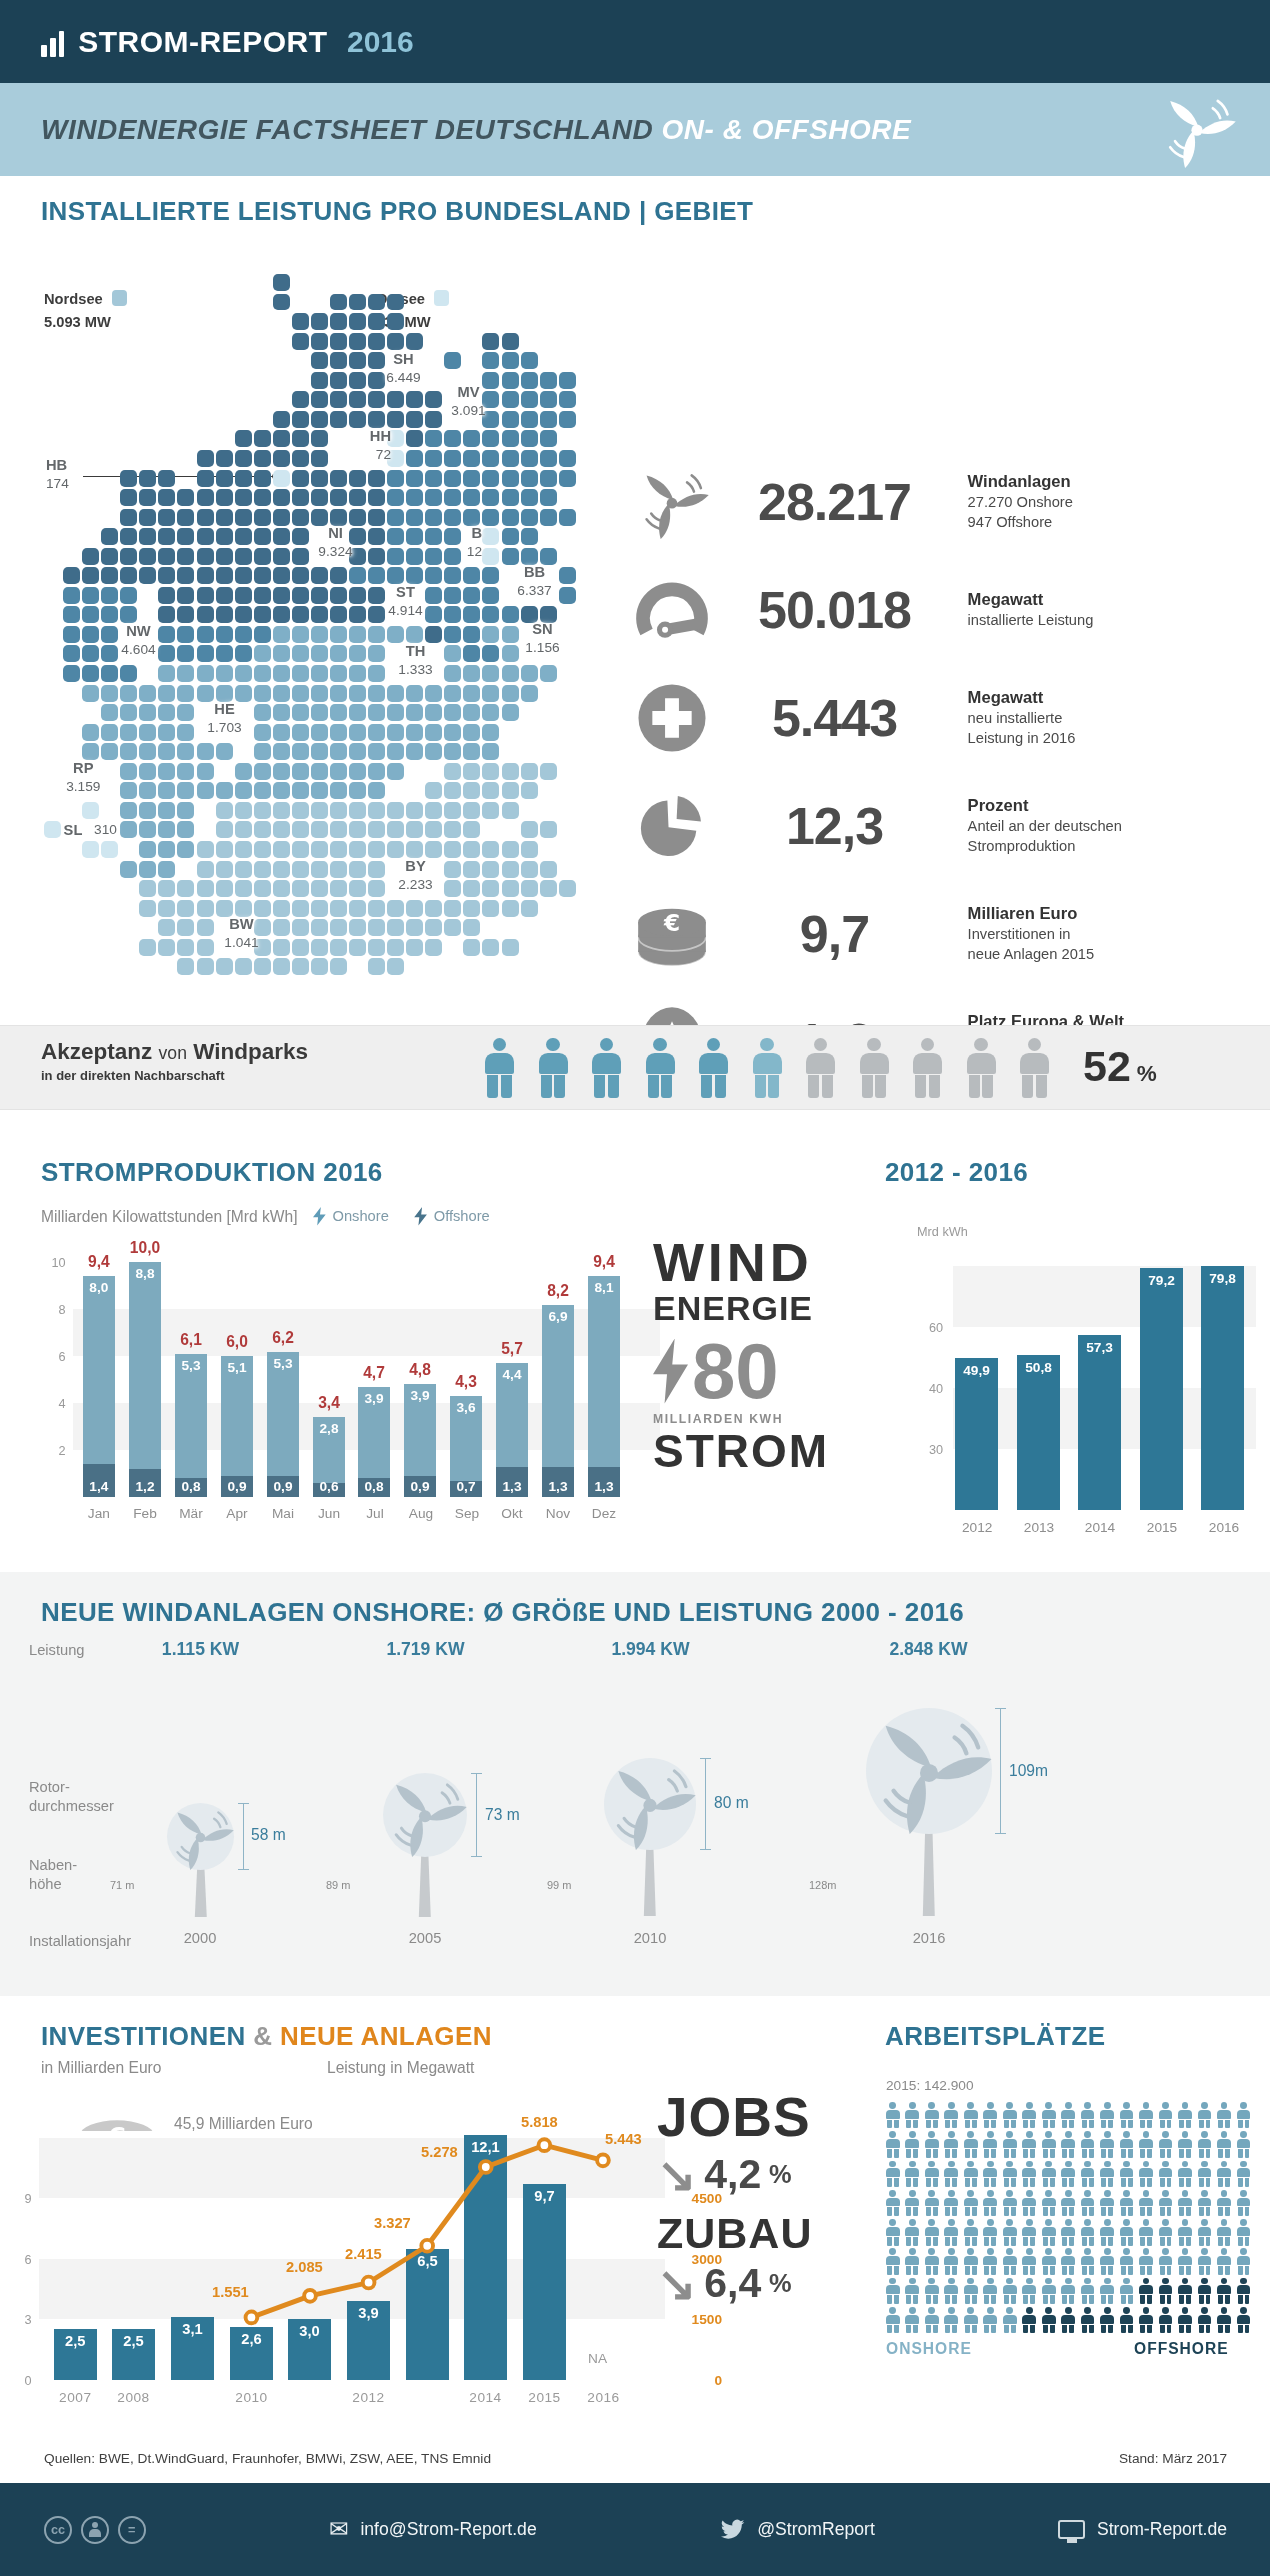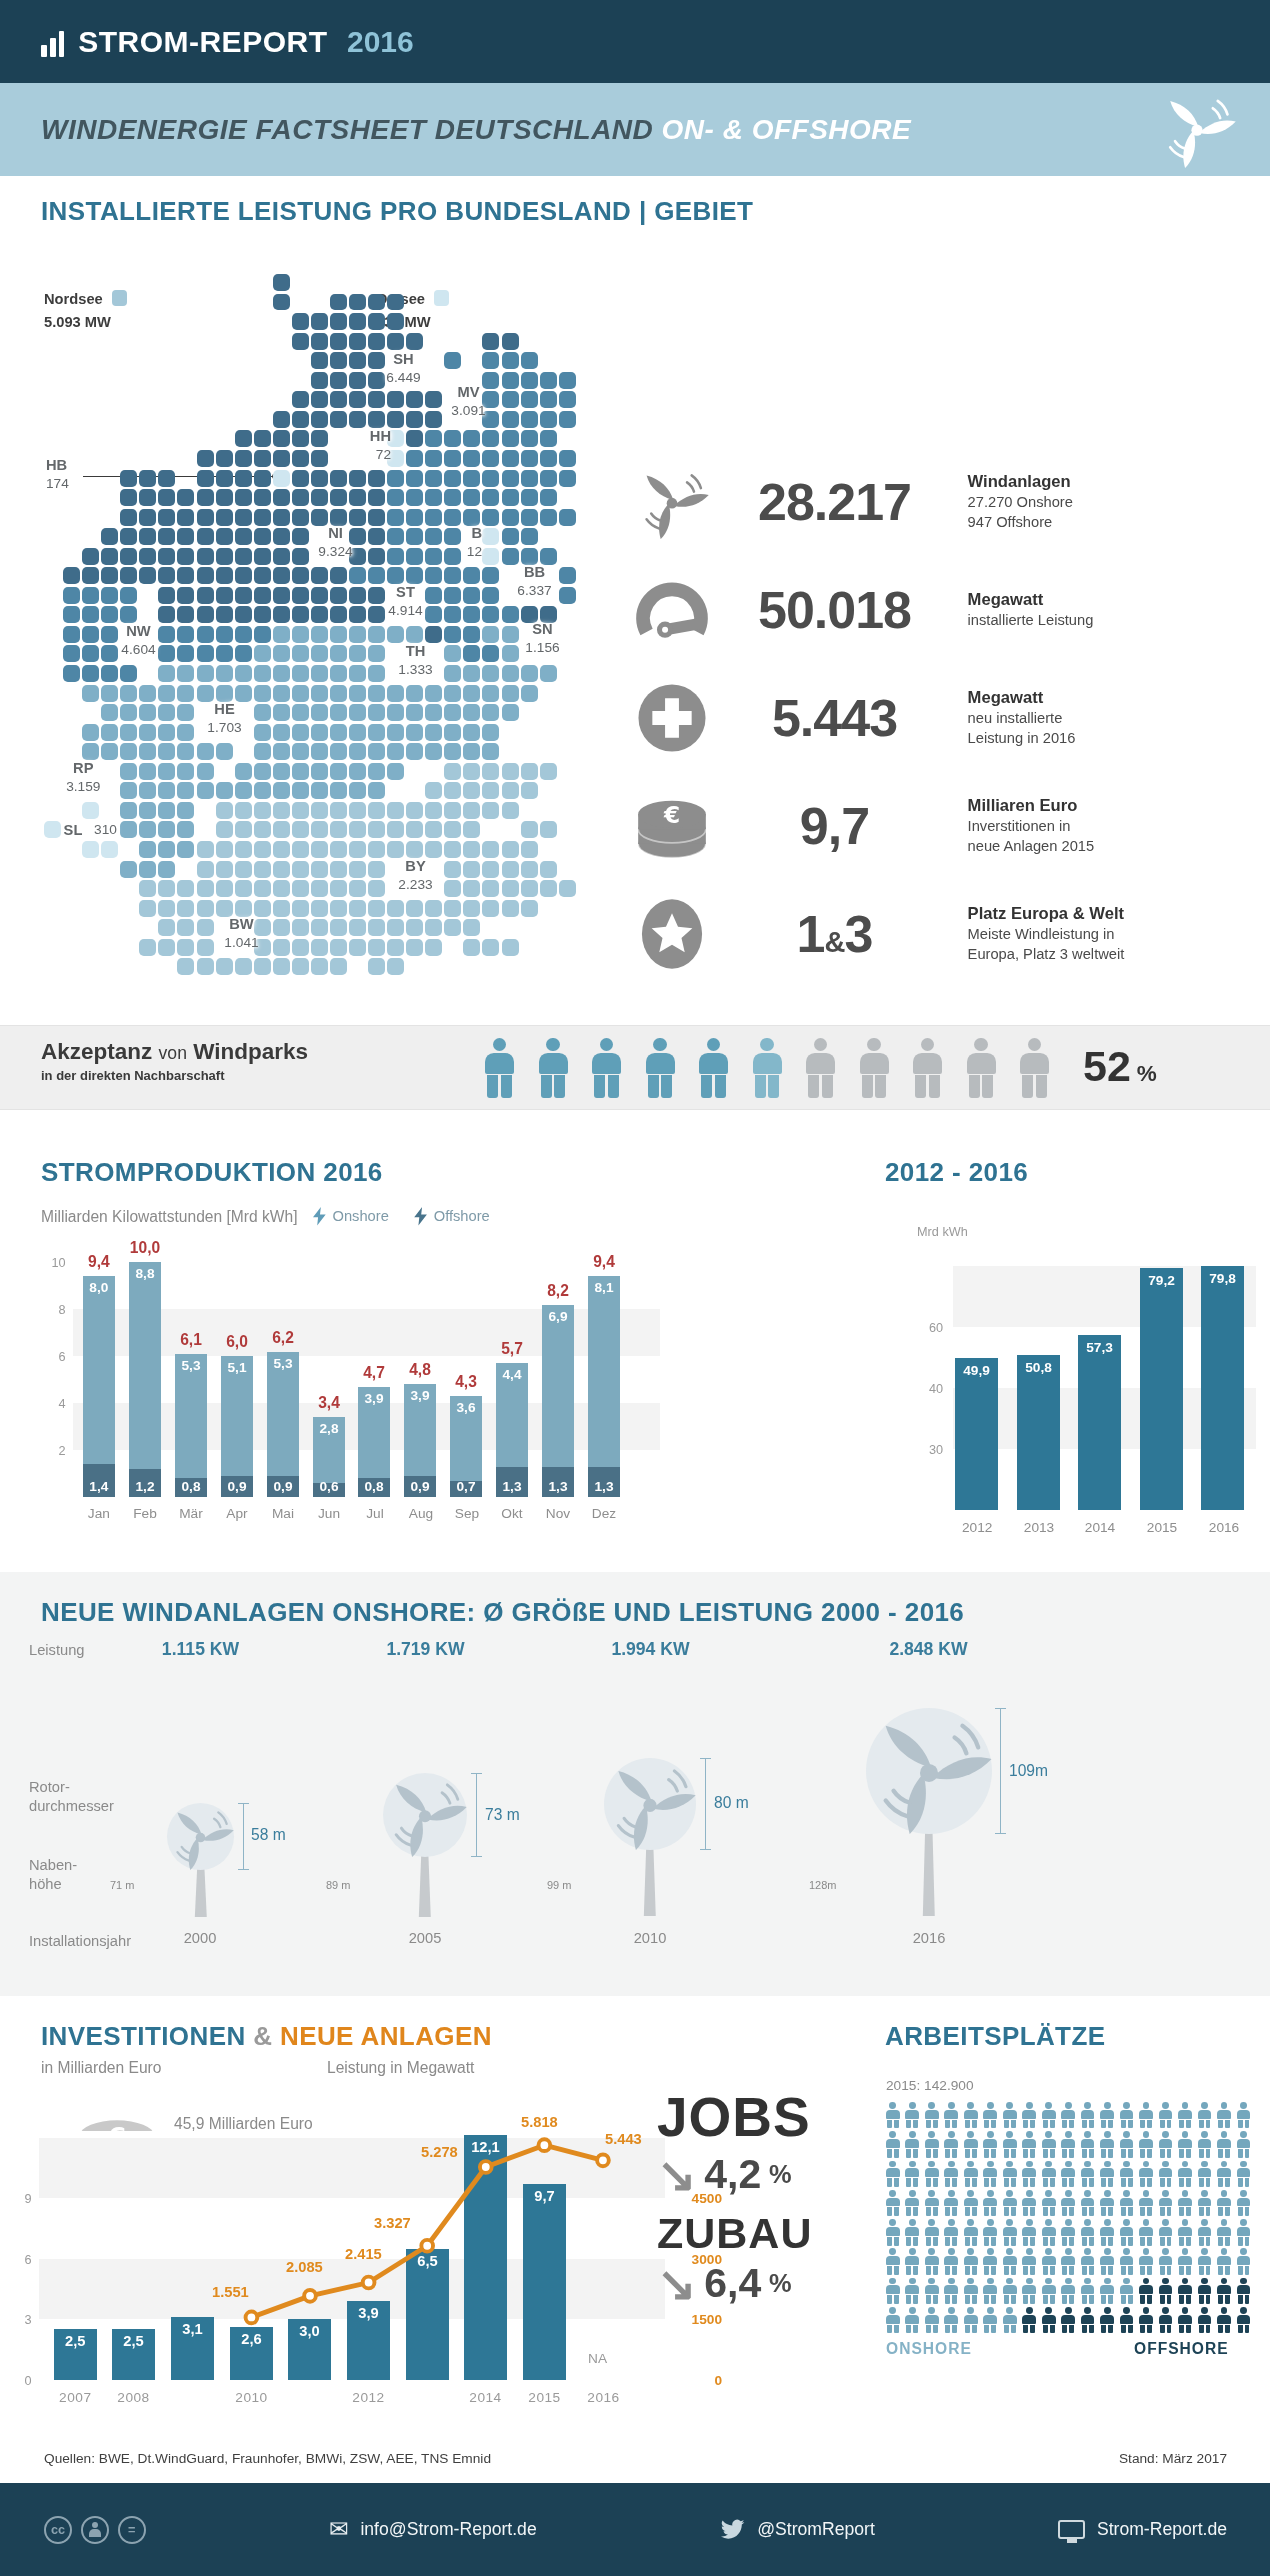--- a/index.html
+++ b/index.html
@@ -975,20 +975,32 @@
             <path d="M26 15 h12 v11 h11 v12 h-11 v11 h-12 v-11 h-11 v-12 h11 Z" fill="#fff"></path>
           </svg></div>
         <div class="stat-number">5.443</div>
         <div class="stat-labels">
           <div class="stat-title">Megawatt</div>
           <div class="stat-line">neu installierte</div>
           <div class="stat-line">Leistung in 2016</div>
         </div>
       </div>
       <div class="stat-row">
+        <div class="stat-icon"><svg viewBox="0 0 64 64">
+            <path d="M28 10 A24 24 0 1 0 53 36 L29 33 Z" fill="currentColor"></path>
+            <path d="M37 6 A24 24 0 0 1 57 28 L36 26 Z" fill="currentColor"></path>
+          </svg></div>
+        <div class="stat-number">12,3</div>
+        <div class="stat-labels">
+          <div class="stat-title">Prozent</div>
+          <div class="stat-line">Anteil an der deutschen</div>
+          <div class="stat-line">Stromproduktion</div>
+        </div>
+      </div>
+      <div class="stat-row">
         <div class="stat-icon"><svg viewBox="0 0 70 64">
             <g fill="currentColor">
               <ellipse cx="35" cy="49" rx="32" ry="13"></ellipse>
               <rect x="3" y="35" width="64" height="14"></rect>
               <ellipse cx="35" cy="35" rx="32" ry="13"></ellipse>
               <rect x="3" y="21" width="64" height="14"></rect>
               <ellipse cx="35" cy="21" rx="32" ry="13"></ellipse>
             </g>
             <g fill="none" stroke="#fff" stroke-width="1.6" opacity="0.5">
               <path d="M3 35 a32 13 0 0 0 64 0"></path>
@@ -1232,20 +1244,30 @@
       </div>
       <span class="month-label" style="left: 462px;">Nov</span>
       <div class="mbar" style="left: 515px; height: 221px;">
         <div class="mbar-off" style="height: 30.5px;"></div>
         <span class="mbar-onlabel">8,1</span>
         <span class="mbar-offlabel">1,3</span>
         <span class="mbar-total">9,4</span>
       </div>
       <span class="month-label" style="left: 508px;">Dez</span>
     </div>
+  <div class="wind-block">
+    <div class="wb1">WIND</div>
+    <div class="wb2">ENERGIE</div>
+    <div class="wb-row">
+        <i class="bolt big"></i>
+        <span class="wb80">80</span>
+      </div>
+    <div class="wb3">MILLIARDEN KWH</div>
+    <div class="wb4">STROM</div>
+  </div>
   <h2 class="annual-title">2012 - 2016</h2>
   <div class="annual-unit">Mrd kWh</div>
   <div class="annual-plot">
       <span class="atick" style="bottom: 53px;">30</span>
       <span class="atick" style="bottom: 114px;">40</span>
       <span class="atick" style="bottom: 175px;">60</span>
       <div class="abar" style="left: 2px; height: 152px;">
         <span class="abar-label">49,9</span>
       </div>
       <span class="ayear" style="left: -6.8px;">2012</span>

